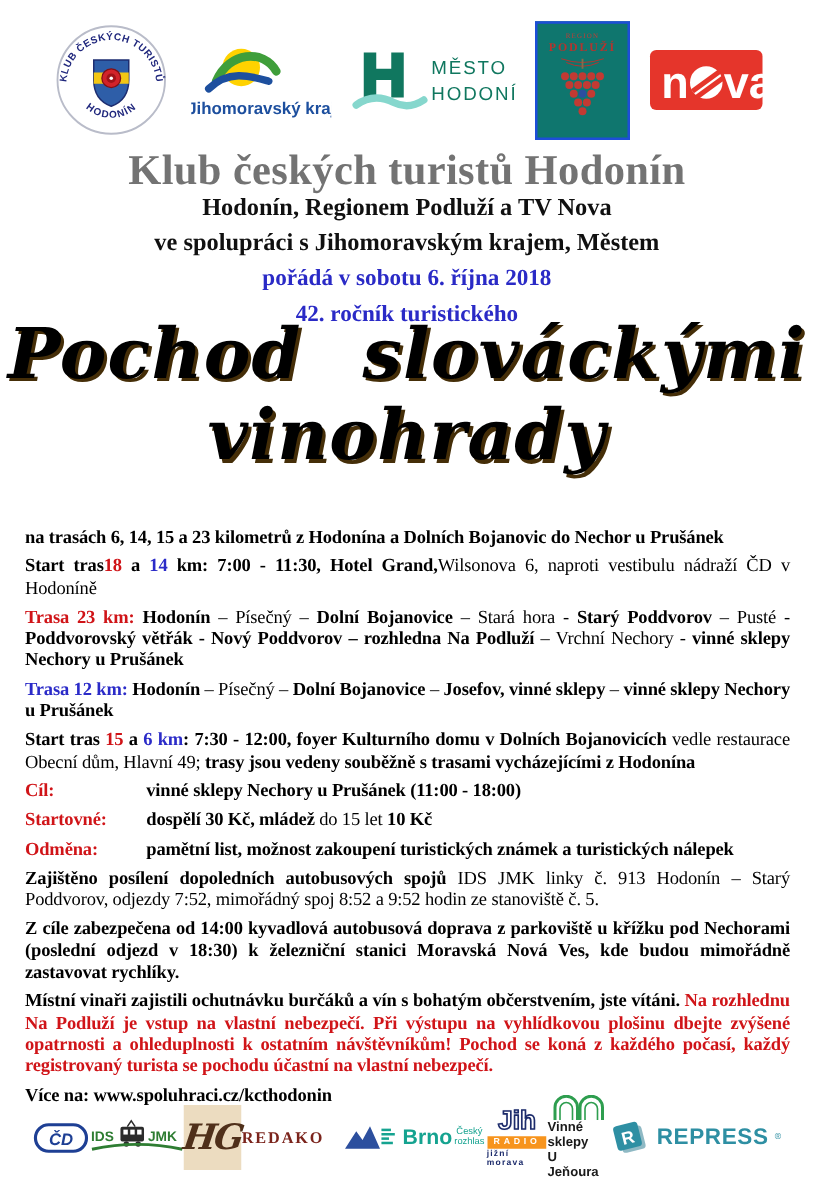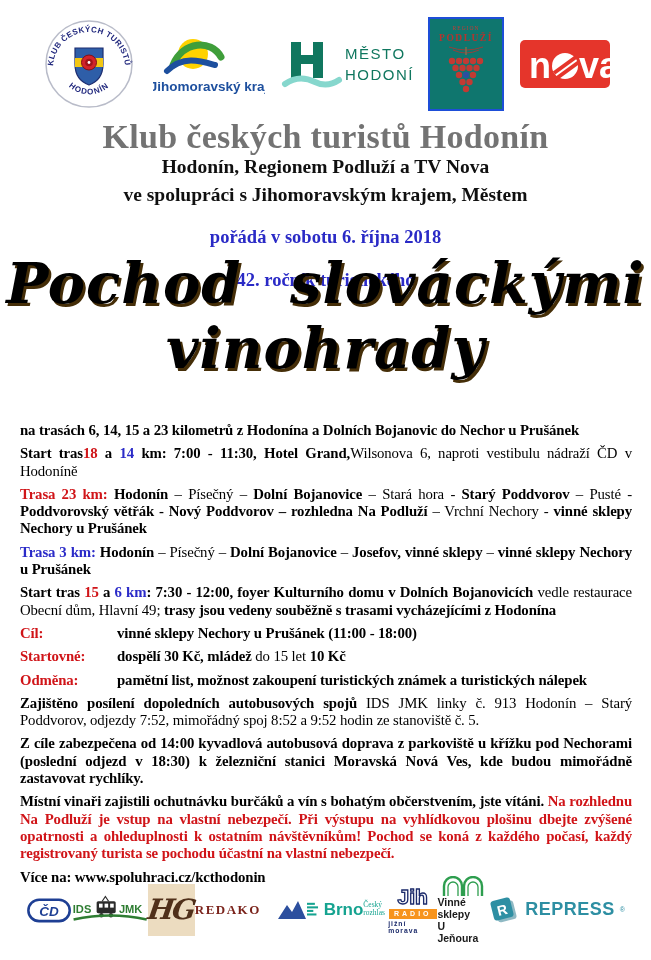--- a/index.html
+++ b/index.html
@@ -12,21 +12,21 @@
   .logo-row {
     position:absolute; top:16px; left:40px; right:40px; height:96px;
     display:flex; align-items:center; justify-content:space-between;
   }
   .podluzi-card { background:#0f766e; border:2px solid #1d4ed8; }
 
   
   .header-block { position:absolute; top:118px; left:0; width:100%; text-align:center; }
   .h1 { margin:0; font-size:34px; font-weight:bold; color:#737373; letter-spacing:0.3px; line-height:1.1; }
   .sub { margin-top:5px; font-size:19.5px; font-weight:bold; color:#101010; line-height:1.18; }
-  .blue-line { margin-top:20px; font-size:18.5px; font-weight:bold; color:#2a2ac6; line-height:1.22; }
+  .blue-line { margin-top:6px; font-size:18.5px; font-weight:bold; color:#2a2ac6; line-height:1.22; }
 
   
   .main-title {
     position:absolute; top:254px; left:0; width:100%; text-align:center;
     font-family:"DejaVu Serif", serif; font-style:italic; font-weight:bold;
     color:#000000; text-shadow:2.5px 3px 0 #452e08; line-height:1.06;
   }
   .mt-line1 { font-size:56px; word-spacing:28px; letter-spacing:1px; }
   .mt-line2 { font-size:56px; letter-spacing:1px; margin-top:6px; }
 
@@ -55,21 +55,21 @@
   }
   .hg-letters {
     font-family:"DejaVu Serif", serif; font-style:italic; font-weight:bold;
     font-size:28px; color:#50301a; transform:skewX(-8deg); letter-spacing:-2px;
   }
   .redako-wrap { display:flex; align-items:center; gap:16px; }
   .redako-word { font-family:"Liberation Serif", serif; font-size:13px; font-weight:bold; letter-spacing:1.5px; color:#7b241c; }
   .brno-wrap { display:flex; align-items:flex-start; gap:5px; }
   .brno-col { display:flex; flex-direction:row; line-height:1; }
   .brno-brand { font-family:"Liberation Sans", sans-serif; font-size:17px; font-weight:bold; color:#15a390; }
-  .brno-sub { font-family:Liberation Serif, serif; font-size:7.5px; color:#15a390; margin-top:0; }
+  .brno-sub { font-family:Liberation Sans, sans-serif; font-size:7.5px; color:#15a390; margin-top:0;text-align:center; }
   .jih-wrap { display:flex; flex-direction:column; align-items:center; width:62px; }
   .jih-word {
     position:relative; font-family:"Liberation Sans", sans-serif; font-weight:800;
     font-size:21px; color:#fff; -webkit-text-stroke:1.3px #1c2b6b;
     text-shadow:0 0 1px #1c2b6b; line-height:1;
   }
   .jih-band {
     margin-top:2px; background:#f7941d; color:#fff; padding:1px 5px;
     font-family:"Liberation Sans", sans-serif; font-size:7px; font-weight:bold; letter-spacing:3px; line-height:1.2;
   }
@@ -166,21 +166,21 @@
 
   <div class="main-title">
     <div class="mt-line1">Pochod slováckými</div>
     <div class="mt-line2">vinohrady</div>
   </div>
 
   <div class="body-text">
     <p class="para"><span class="sb">na trasách 6, 14, 15 a 23 kilometrů z Hodonína a Dolních Bojanovic do Nechor u Prušánek</span></p>
     <p class="para"><span class="sb">Start tras</span><span class="sr">18</span><span class="sb"> a </span><span class="su">14</span><span class="sb"> km: 7:00 - 11:30, Hotel Grand,</span><span class="sn">Wilsonova 6, naproti vestibulu nádraží ČD v Hodoníně</span></p>
     <p class="para"><span class="sr">Trasa 23 km: </span><span class="sb">Hodonín</span><span class="sn"> – Písečný – </span><span class="sb">Dolní Bojanovice</span><span class="sn"> – Stará hora - </span><span class="sb">Starý Poddvorov</span><span class="sn"> – Pusté - </span><span class="sb">Poddvorovský větřák - Nový Poddvorov – rozhledna Na Podluží</span><span class="sn"> – Vrchní Nechory - </span><span class="sb">vinné sklepy Nechory u Prušánek</span></p>
-    <p class="para"><span class="su">Trasa 3 km: </span><span class="sb">Hodonín</span><span class="sn"> – Písečný – </span><span class="sb">Dolní Bojanovice</span><span class="sn"> – </span><span class="sb">Josefov, vinné sklepy</span><span class="sn"> – </span><span class="sb">vinné sklepy Nechory u Prušánek</span></p>
+    <p class="para"><span class="su">Trasa 12 km: </span><span class="sb">Hodonín</span><span class="sn"> – Písečný – </span><span class="sb">Dolní Bojanovice</span><span class="sn"> – </span><span class="sb">Josefov, vinné sklepy</span><span class="sn"> – </span><span class="sb">vinné sklepy Nechory u Prušánek</span></p>
     <p class="para"><span class="sb">Start tras </span><span class="sr">15</span><span class="sb"> a </span><span class="su">6 km</span><span class="sb">: 7:30 - 12:00, foyer Kulturního domu v Dolních Bojanovicích </span><span class="sn">vedle restaurace Obecní dům, Hlavní 49; </span><span class="sb">trasy jsou vedeny souběžně s trasami vycházejícími z Hodonína</span></p>
 
     <div class="label-row">
       <span class="label-cell">Cíl:</span>
       <span class="value-cell"><span class="sb">vinné sklepy Nechory u Prušánek (11:00 - 18:00)</span></span>
     </div>
     <div class="label-row">
       <span class="label-cell">Startovné:</span>
       <span class="value-cell"><span class="sb">dospělí 30 Kč, mládež </span><span class="sn">do 15 let </span><span class="sb">10 Kč</span></span>
     </div>

